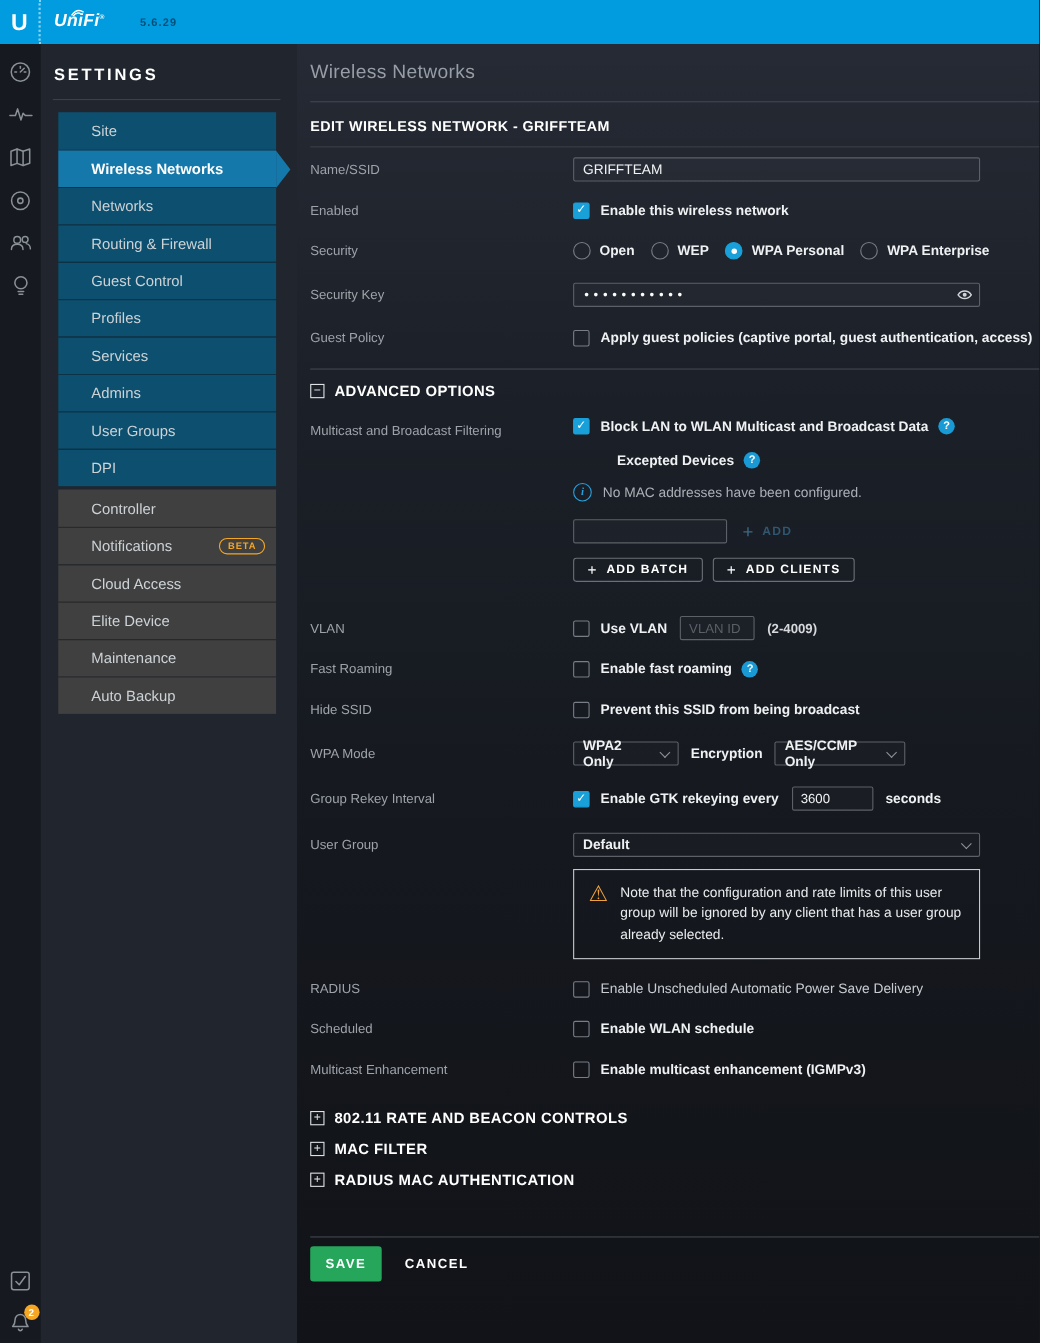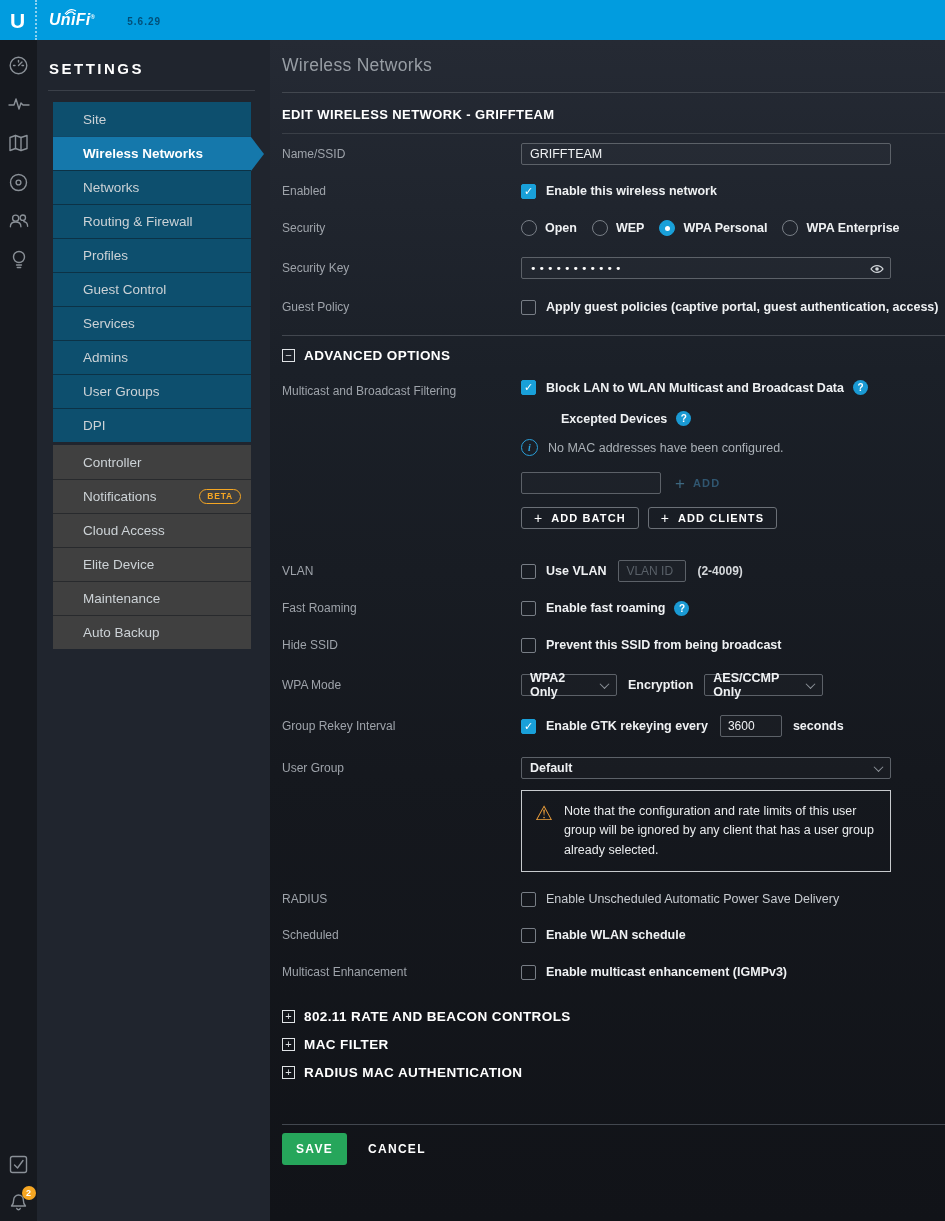--- a/index.html
+++ b/index.html
@@ -187,24 +187,24 @@
         <div class="menu-item active">
           <span>Wireless Networks</span>
         </div>
         <div class="menu-item">
           <span>Networks</span>
         </div>
         <div class="menu-item">
           <span>Routing &amp; Firewall</span>
         </div>
         <div class="menu-item">
+          <span>Guest Control</span>
+        </div>
+        <div class="menu-item">
           <span>Profiles</span>
-        </div>
-        <div class="menu-item">
-          <span>Guest Control</span>
         </div>
         <div class="menu-item">
           <span>Services</span>
         </div>
         <div class="menu-item">
           <span>Admins</span>
         </div>
         <div class="menu-item">
           <span>User Groups</span>
         </div>
@@ -387,21 +387,21 @@
             <span class="chev"></span>
           </span>
       </div>
     </div>
 
     <div class="row gap20">
       <div class="flabel">Group Rekey Interval</div>
       <div class="ctrl">
         <span class="checkbox checked"></span>
         <span class="cb-label">Enable GTK rekeying every</span>
-        <input class="small-input" style="width: 62px; margin-left: 12px;" type="text" value="3600">
+        <input class="small-input" style="width: 74px; margin-left: 12px;" type="text" value="3600">
         <span class="suffix">seconds</span>
       </div>
     </div>
 
     <div class="row" style="margin-bottom:13px">
       <div class="flabel">User Group</div>
       <div class="ctrl">
         <span class="select" style="width:370px">
             <span>Default</span>
             <span class="chev"></span>

